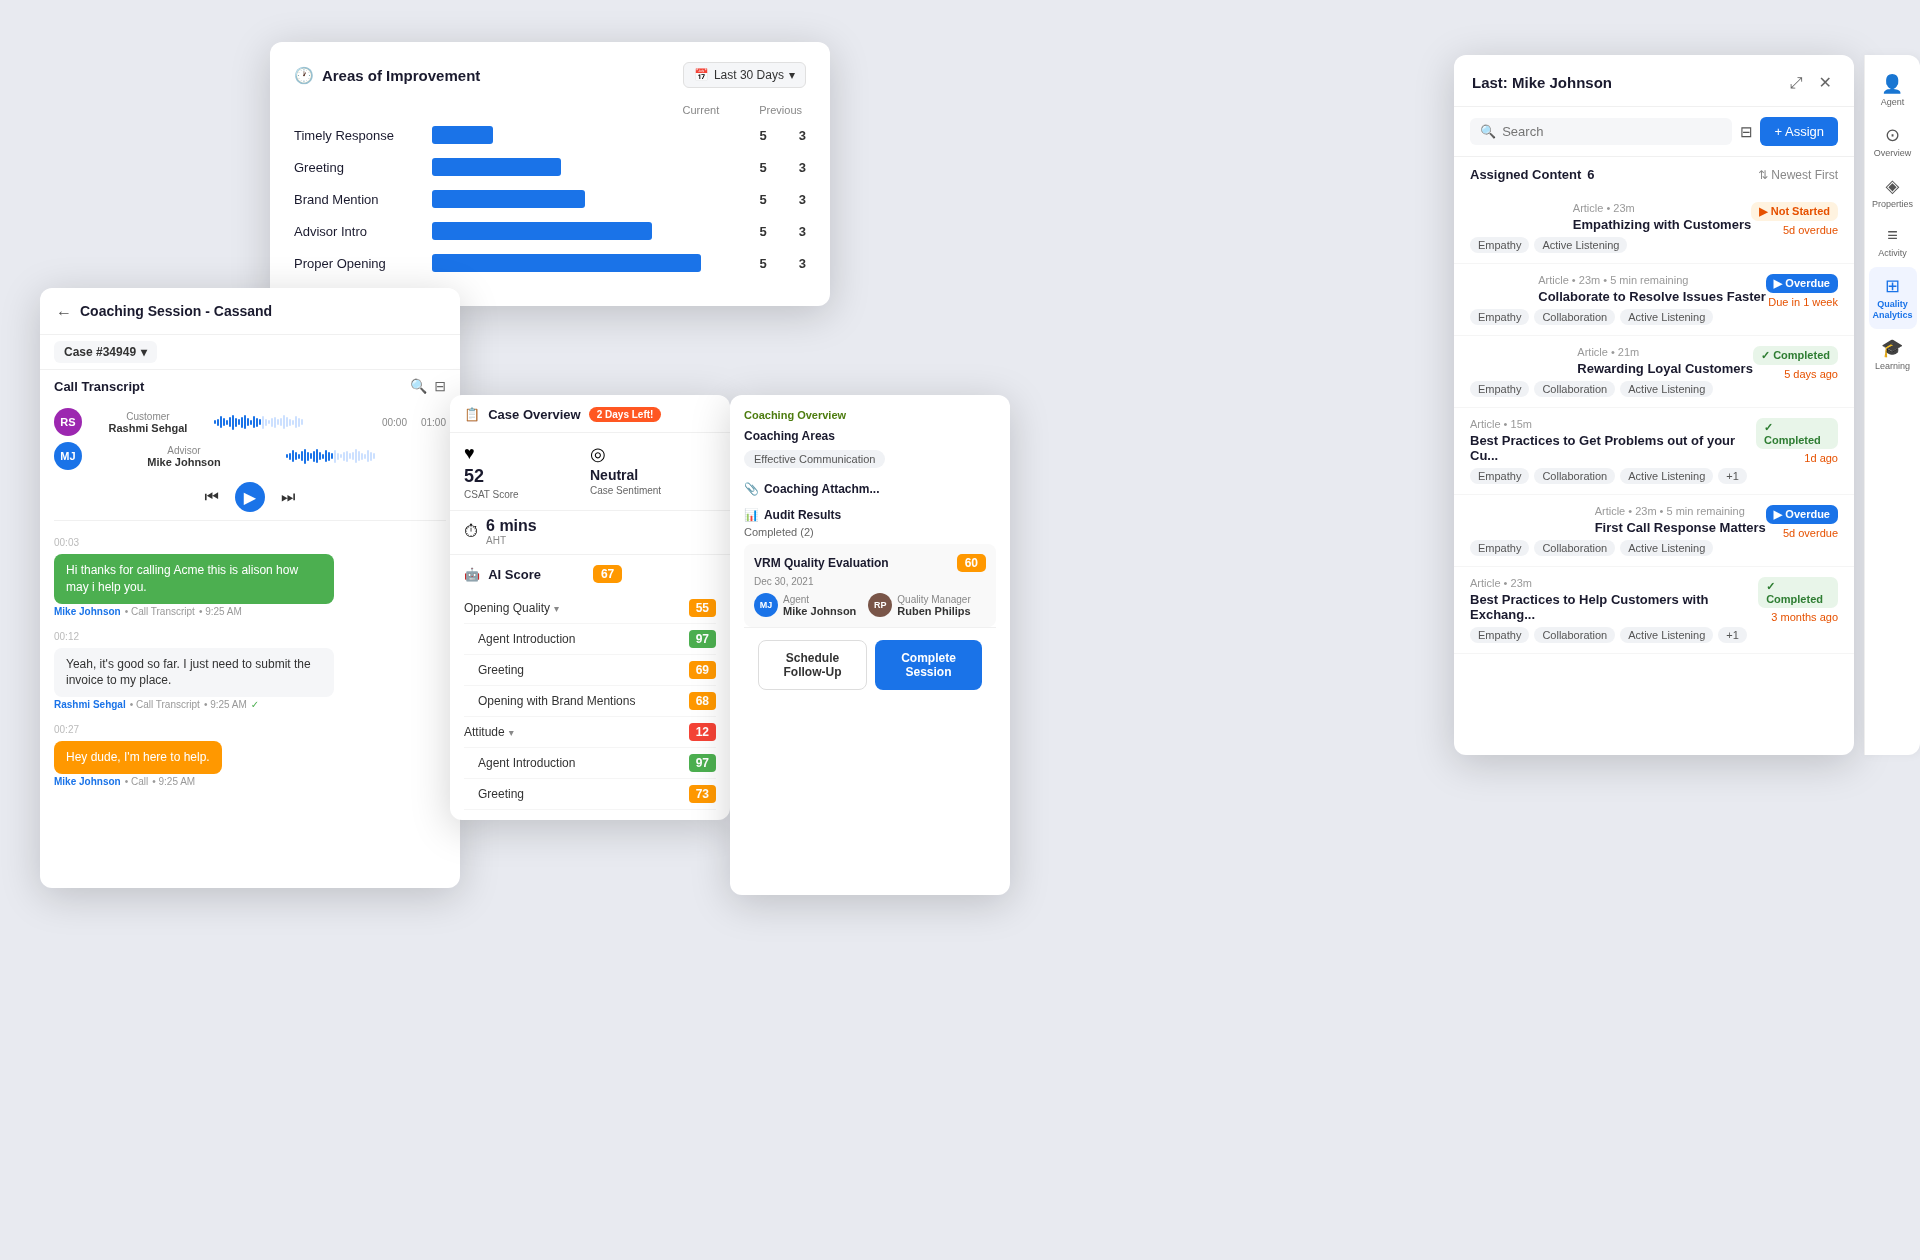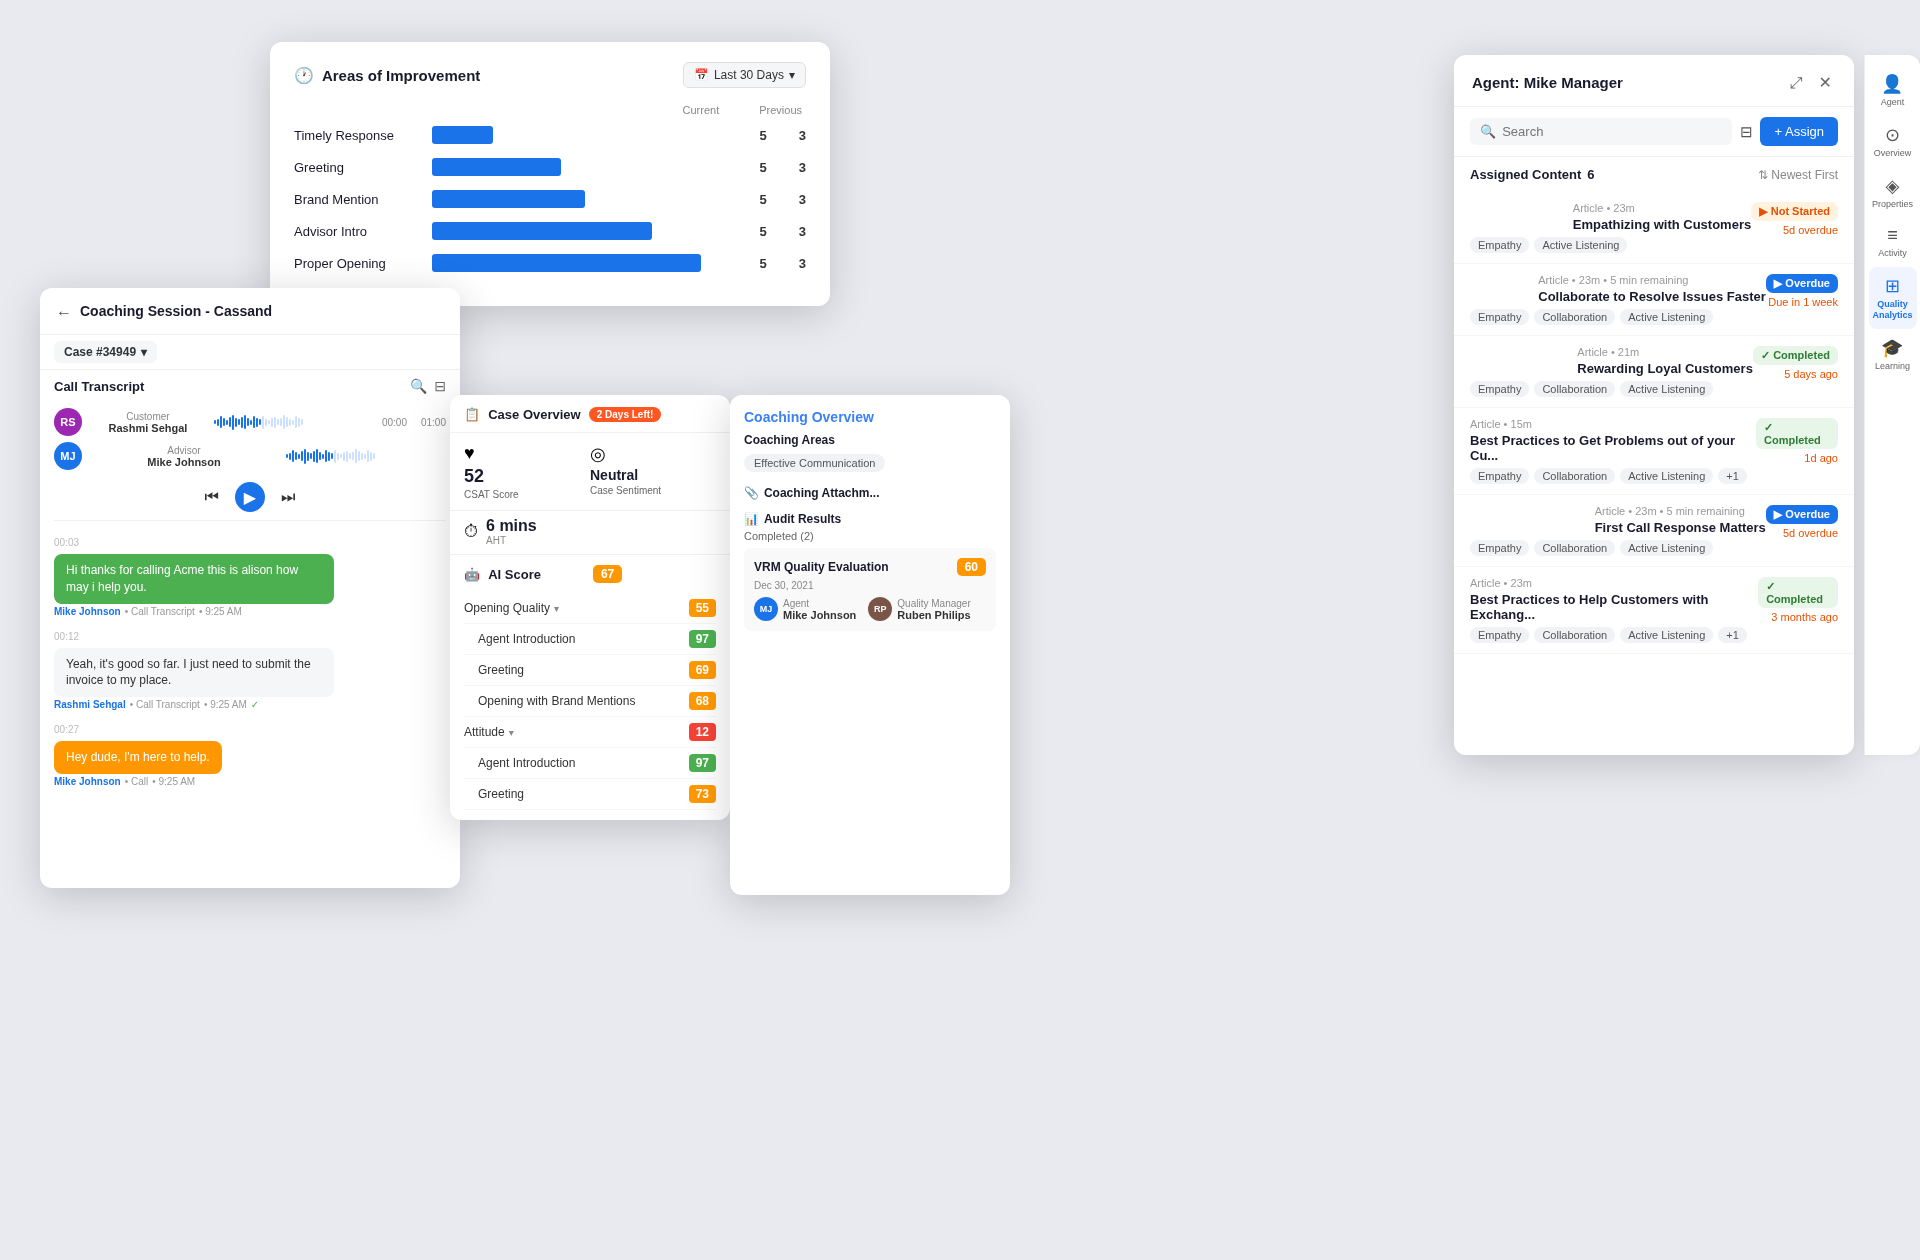--- a/index.html
+++ b/index.html
@@ -567,23 +567,23 @@
     
     .coaching-overview-card {
       width: 280px;
       top: 395px;
       left: 730px;
       z-index: 7;
       padding: 14px;
       min-height: 500px;
     }
     .co-title {
-      font-size: 14px;
-      font-weight: 700;
-      color: #3b82f6;
+      font-size: 11px;
+      font-weight: 700;
+      color: #4d7c0f;
       margin-bottom: 8px;
     }
     .co-text {
       font-size: 11px;
       color: #555;
       line-height: 1.5;
       margin-bottom: 10px;
     }
     .coaching-areas-title {
       font-size: 12px;
@@ -767,21 +767,21 @@
     <div class="area-nums">
       <span>5</span>
       <span>3</span>
     </div>
   </div>
     </div>
 </div>
 
 <div class="shadow-card agent-panel" style="right: 66px; top: 55px;">
   <div class="agent-panel-header">
-    <span class="agent-panel-title">Agent: Mike Manager</span>
+    <span class="agent-panel-title">Last: Mike Johnson</span>
     <div class="agent-panel-actions">
       <button class="icon-btn">⤢</button>
       <button class="icon-btn">✕</button>
     </div>
   </div>
   <div class="search-row">
     <div class="search-box">
       <span style="color:#999;font-size:13px;">🔍</span>
       <input type="text" placeholder="Search" style="">
     </div>
@@ -1188,13 +1188,17 @@
         <div class="avatar-sm" style="width:24px;height:24px;font-size:9px;background:#795548;">RP</div>
         <div>
           <div class="audit-agent-role">Quality Manager</div>
           <div class="audit-agent-name">Ruben Philips</div>
         </div>
       </div>
     </div>
   </div>
       </div>
   </div>
+  <div class="session-actions">
+    <button class="schedule-btn">Schedule Follow-Up</button>
+    <button class="complete-btn">Complete Session</button>
+  </div>
 </div>
 
 </body></html>

